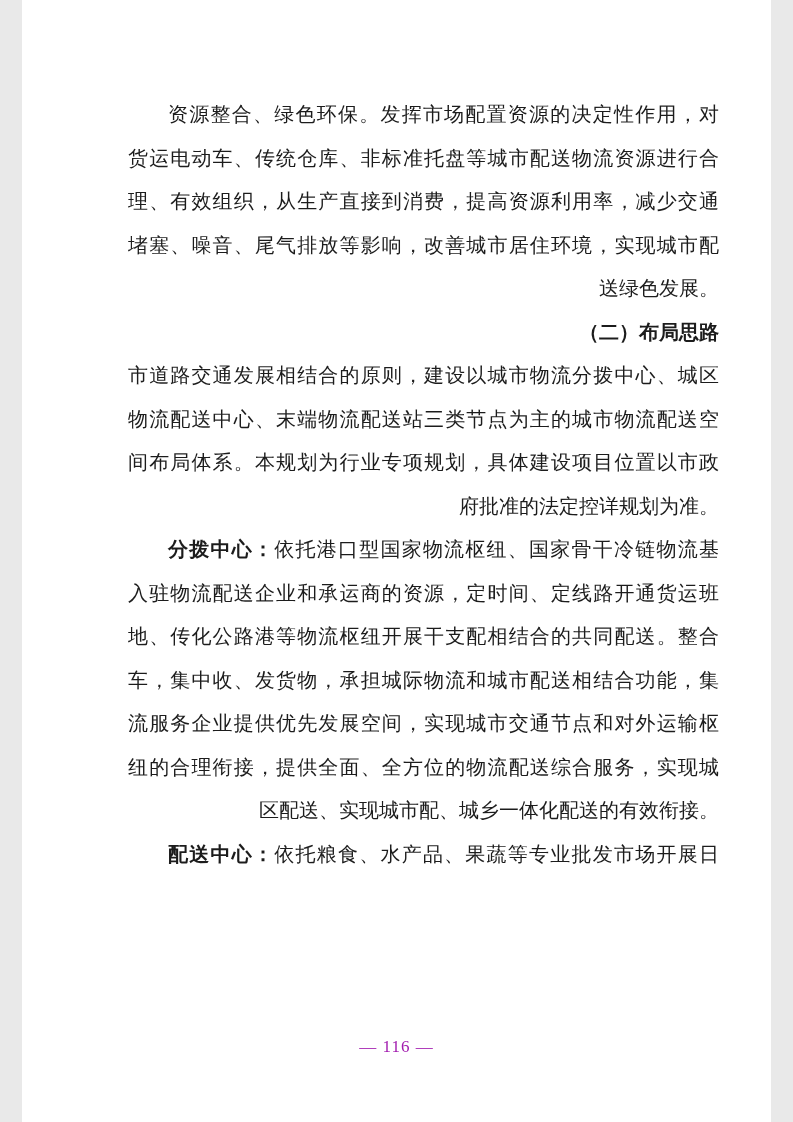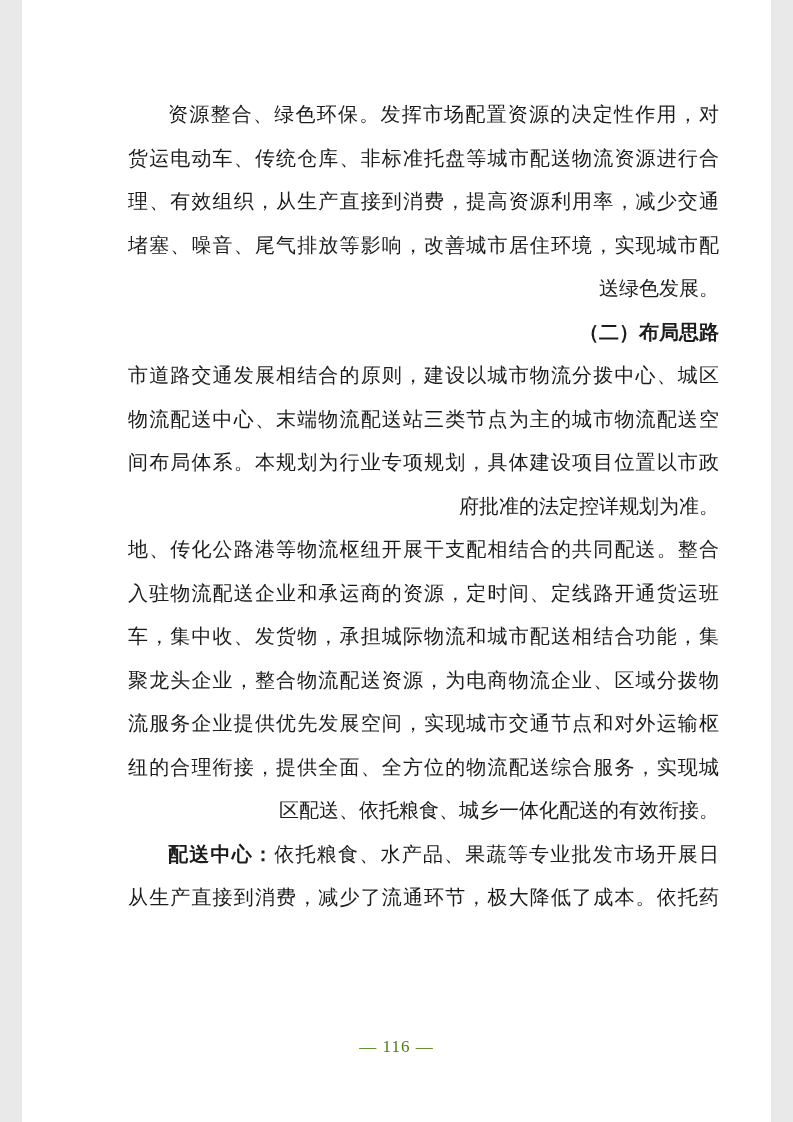--- a/index.html
+++ b/index.html
@@ -44,43 +44,42 @@
     font-weight: bold;
   }
   .page-number {
     position: absolute;
     left: 0;
     top: 1036px;
     width: 100%;
     text-align: center;
     font-size: 17px;
     line-height: 22px;
-    color: #4d7c0f;
+    color: #a21caf;
     letter-spacing: 1px;
   }
 </style>
 </head>
 <body>
 
 <div class="page">
   <div class="doc-body" id="doc-body">
       <div class="line fill indent">资源整合、绿色环保。发挥市场配置资源的决定性作用，对</div>
       <div class="line fill">货运电动车、传统仓库、非标准托盘等城市配送物流资源进行合</div>
       <div class="line fill">理、有效组织，从生产直接到消费，提高资源利用率，减少交通</div>
       <div class="line fill">堵塞、噪音、尾气排放等影响，改善城市居住环境，实现城市配</div>
       <div class="line">送绿色发展。</div>
       <div class="line indent bold">（二）布局思路</div>
       <div class="line fill">市道路交通发展相结合的原则，建设以城市物流分拨中心、城区</div>
       <div class="line fill">物流配送中心、末端物流配送站三类节点为主的城市物流配送空</div>
       <div class="line fill">间布局体系。本规划为行业专项规划，具体建设项目位置以市政</div>
       <div class="line">府批准的法定控详规划为准。</div>
+      <div class="line fill indent"><b>分拨中心：</b>依托港口型国家物流枢纽、国家骨干冷链物流基</div>
+      <div class="line fill">入驻物流配送企业和承运商的资源，定时间、定线路开通货运班</div>
       <div class="line fill">地、传化公路港等物流枢纽开展干支配相结合的共同配送。整合</div>
-      <div class="line fill">入驻物流配送企业和承运商的资源，定时间、定线路开通货运班</div>
       <div class="line fill">车，集中收、发货物，承担城际物流和城市配送相结合功能，集</div>
-      <div class="line fill">聚龙头企业，整合物流配送资源，为电商物流企业、区域分拨物</div>
       <div class="line fill">流服务企业提供优先发展空间，实现城市交通节点和对外运输枢</div>
       <div class="line fill">纽的合理衔接，提供全面、全方位的物流配送综合服务，实现城</div>
-      <div class="line">区配送、依托粮食、城乡一体化配送的有效衔接。</div>
+      <div class="line">区配送、实现城市配、城乡一体化配送的有效衔接。</div>
       <div class="line fill indent"><b>配送中心：</b>依托粮食、水产品、果蔬等专业批发市场开展日</div>
-      <div class="line fill">从生产直接到消费，减少了流通环节，极大降低了成本。依托药</div>
     </div>
   <div class="page-number">— 116 —</div>
 </div>
 
 </body></html>

